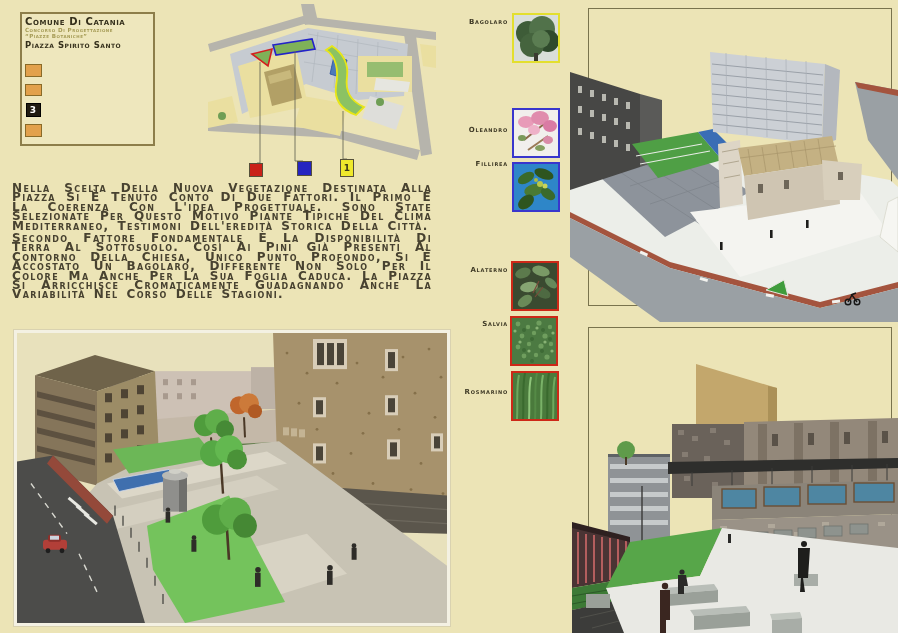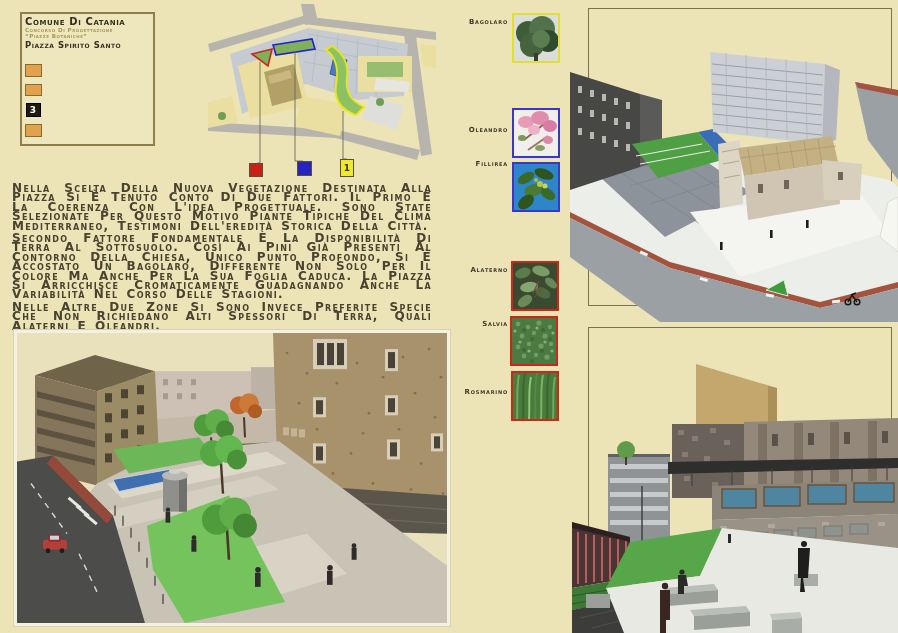--- a/index.html
+++ b/index.html
@@ -119,21 +119,20 @@
   <div class="legend-square lg-blue" style="background-color: rgb(37, 36, 192);">
       <span></span>
     </div>
   <div class="legend-square lg-yellow" style="background-color: rgb(239, 233, 44);">
       <span>1</span>
     </div>
 
   <div class="description">
     <p class="tc">Nella scelta della nuova vegetazione destinata alla piazza si è tenuto conto di due fattori. Il primo è la coerenza con l'idea progettuale. Sono state selezionate per questo motivo piante tipiche del clima mediterraneo, testimoni dell'eredità storica della città.</p>
     <p class="tc">Secondo fattore fondamentale è la disponibilità di terra al sottosuolo. Così ai pini già presenti al contorno della chiesa, unico punto profondo, si è accostato un bagolaro, differente non solo per il colore ma anche per la sua foglia caduca. La piazza si arricchisce cromaticamente guadagnando anche la variabilità nel corso delle stagioni.</p>
-    <p class="tc">Nelle altre due zone si sono invece preferite specie che non richiedano alti spessori di terra, quali alaterni e oleandri.</p>
   </div>
 
   <div class="plant-label tc" style="top:18px">Bagolaro</div>
   <div class="plant-thumb" style="left: 512px; top: 13px; border-color: rgb(227, 223, 46);">
     <svg viewBox="0 0 44 46" preserveAspectRatio="none">
       <rect width="44" height="46" fill="#d9ded9"></rect>
       <circle cx="14" cy="18" r="12" fill="#3e5c38"></circle>
         <circle cx="28" cy="14" r="13" fill="#51724a"></circle>
       <circle cx="34" cy="26" r="11" fill="#2f4a2c"></circle>
         <circle cx="18" cy="30" r="12" fill="#45643e"></circle>

